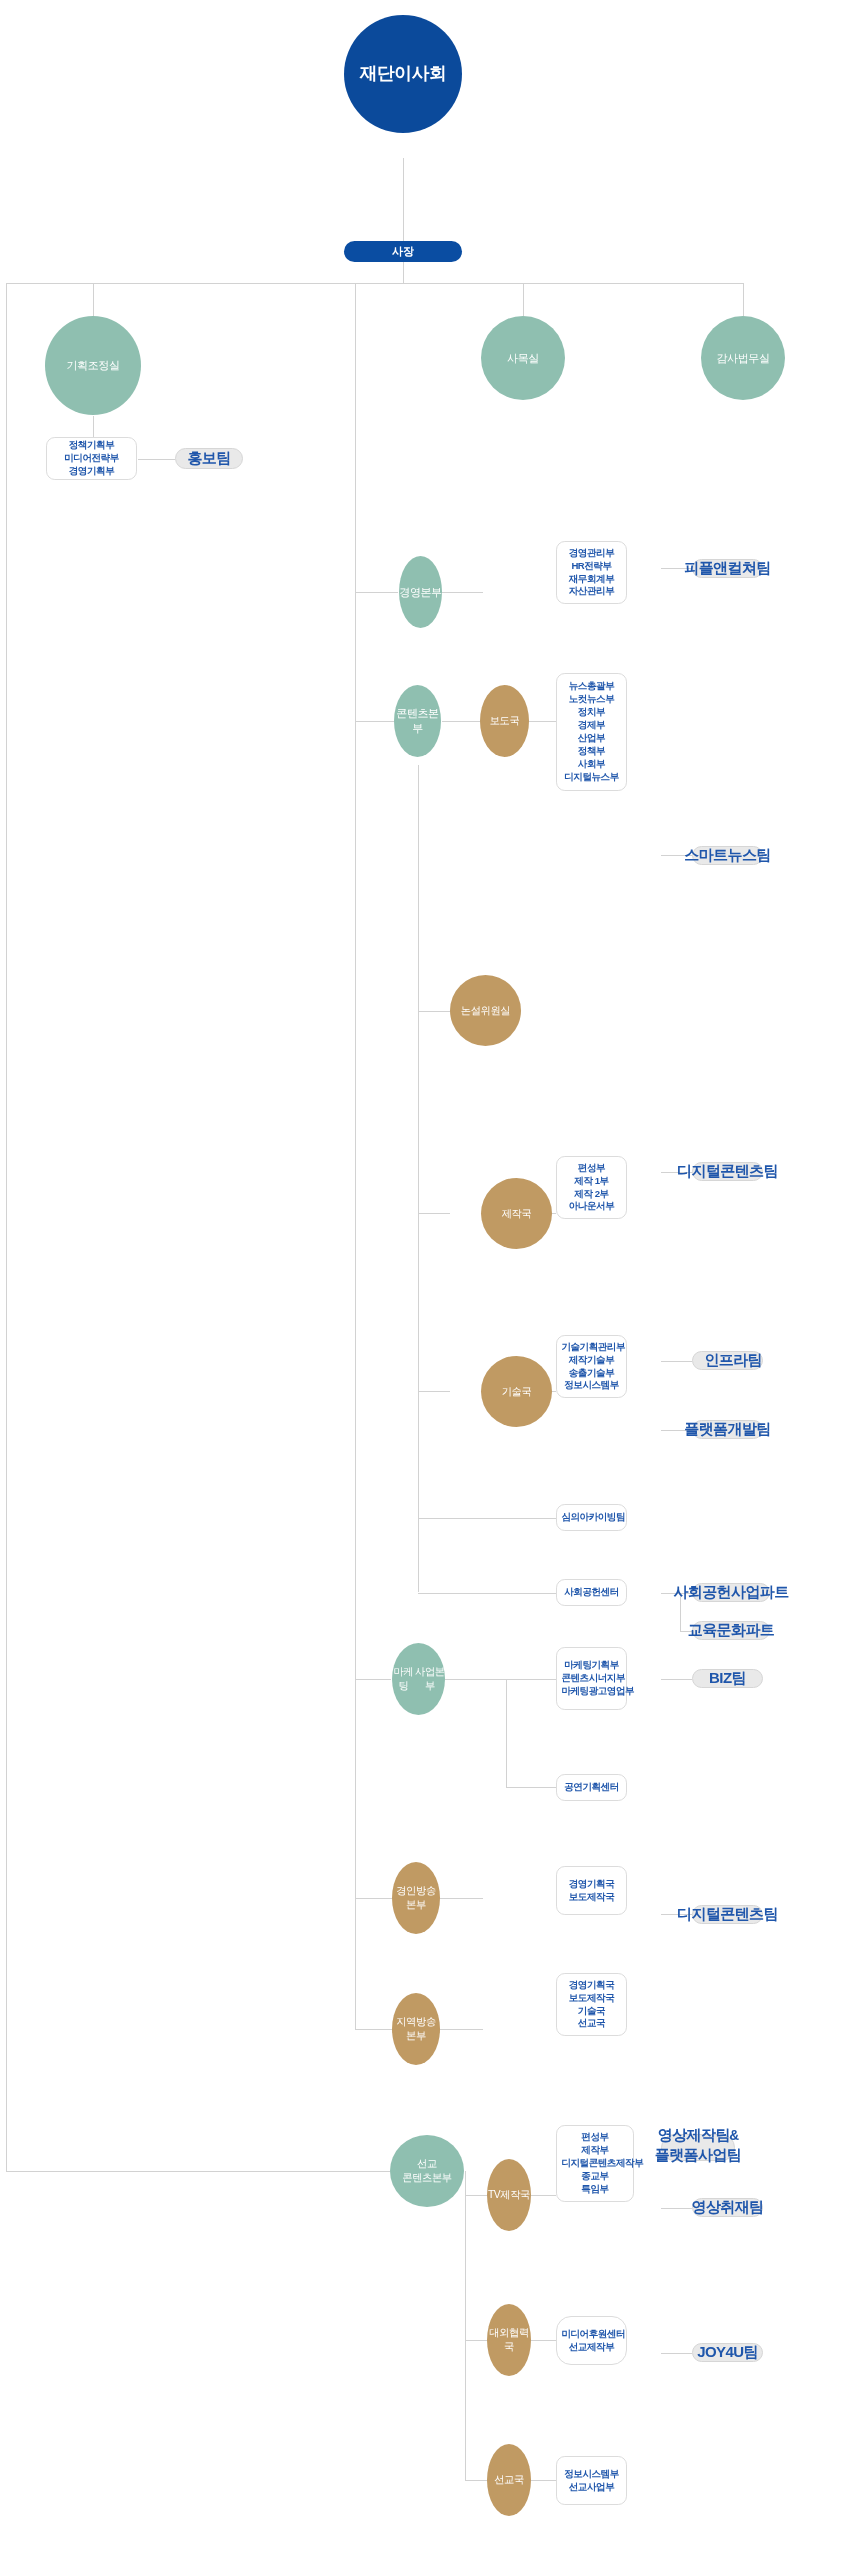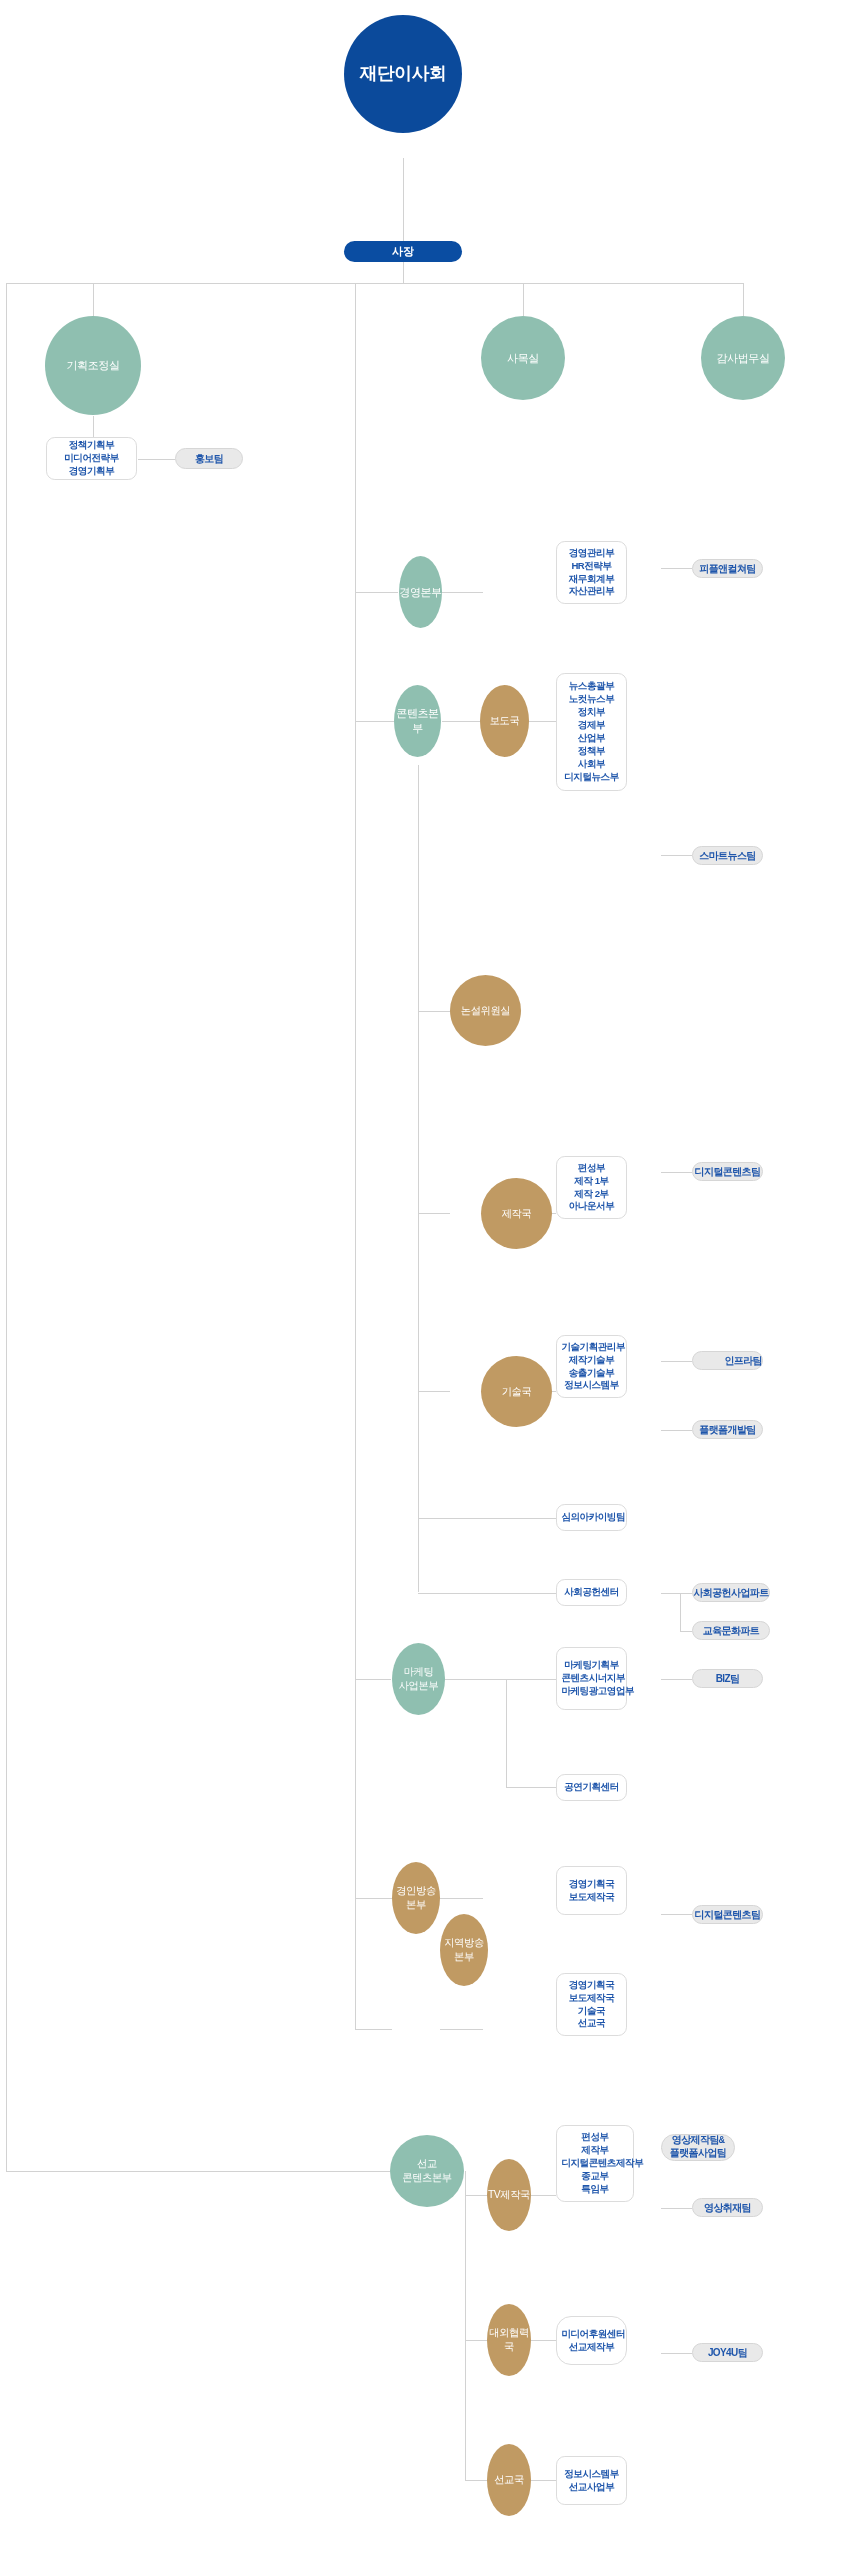--- a/index.html
+++ b/index.html
@@ -75,21 +75,21 @@
     letter-spacing:-0.5px;
   }
   .n-card .row{width:100%;white-space:nowrap;}
   
   .n-team{
     border-radius:29px;
     background:#e9e9e9;
     border:0.7px solid #d6d6d6;
     color:#1f56ab;
     font-weight:bold;
-    font-size:10px;
+    font-size:15px;
     letter-spacing:-0.6px;
     flex-direction:column;
   }
   .n-team .row{white-space:nowrap;}
 </style>
 </head>
 <body>
 
 <div id="chart">
 
@@ -273,21 +273,21 @@
   <div class="node n-card" style="left:556px;top:1579px;width:71px;height:26.5px;">
     <span class="row">사회공헌센터</span>
   </div>
   <div class="node n-team" style="left:692px;top:1583px;width:78px;height:19px;">
     <span class="row">사회공헌사업파트</span>
   </div>
   <div class="node n-team" style="left:692px;top:1621px;width:78px;height:19px;">
     <span class="row">교육문화파트</span>
   </div>
 
-  <div class="node n-green sm" style="left:392px;top:1643px;width:53px;height:72px;flex-direction:column;">
+  <div class="node n-green sm" style="left:392px;top:1643px;width:53px;height:72px;">
     <span>마케팅</span>
     <span>사업본부</span>
   </div>
   <div class="node n-card" style="left:556px;top:1647px;width:71px;height:63px;">
     <span class="row">마케팅기획부</span>
     <span class="row">콘텐츠시너지부</span>
     <span class="row">마케팅광고영업부</span>
   </div>
   <div class="node n-team" style="left:692px;top:1669px;width:71px;height:19px;">
     <span class="row">BIZ팀</span>
@@ -300,21 +300,21 @@
     <span>경인방송본부</span>
   </div>
   <div class="node n-card" style="left:556px;top:1866px;width:71px;height:49px;">
     <span class="row">경영기획국</span>
     <span class="row">보도제작국</span>
   </div>
   <div class="node n-team" style="left:692px;top:1905px;width:71px;height:19px;">
     <span class="row">디지털콘텐츠팀</span>
   </div>
 
-  <div class="node n-tan" style="left:392px;top:1914px;width:48px;height:72px;margin-left:48px;">
+  <div class="node n-tan" style="left:392px;top:1993px;width:48px;height:72px;">
     <span>지역방송본부</span>
   </div>
   <div class="node n-card" style="left:556px;top:1973px;width:71px;height:63px;">
     <span class="row">경영기획국</span>
     <span class="row">보도제작국</span>
     <span class="row">기술국</span>
     <span class="row">선교국</span>
   </div>
 
   <div class="node n-green sm" style="left:390px;top:2135px;width:74px;height:72px;flex-direction:column;">

